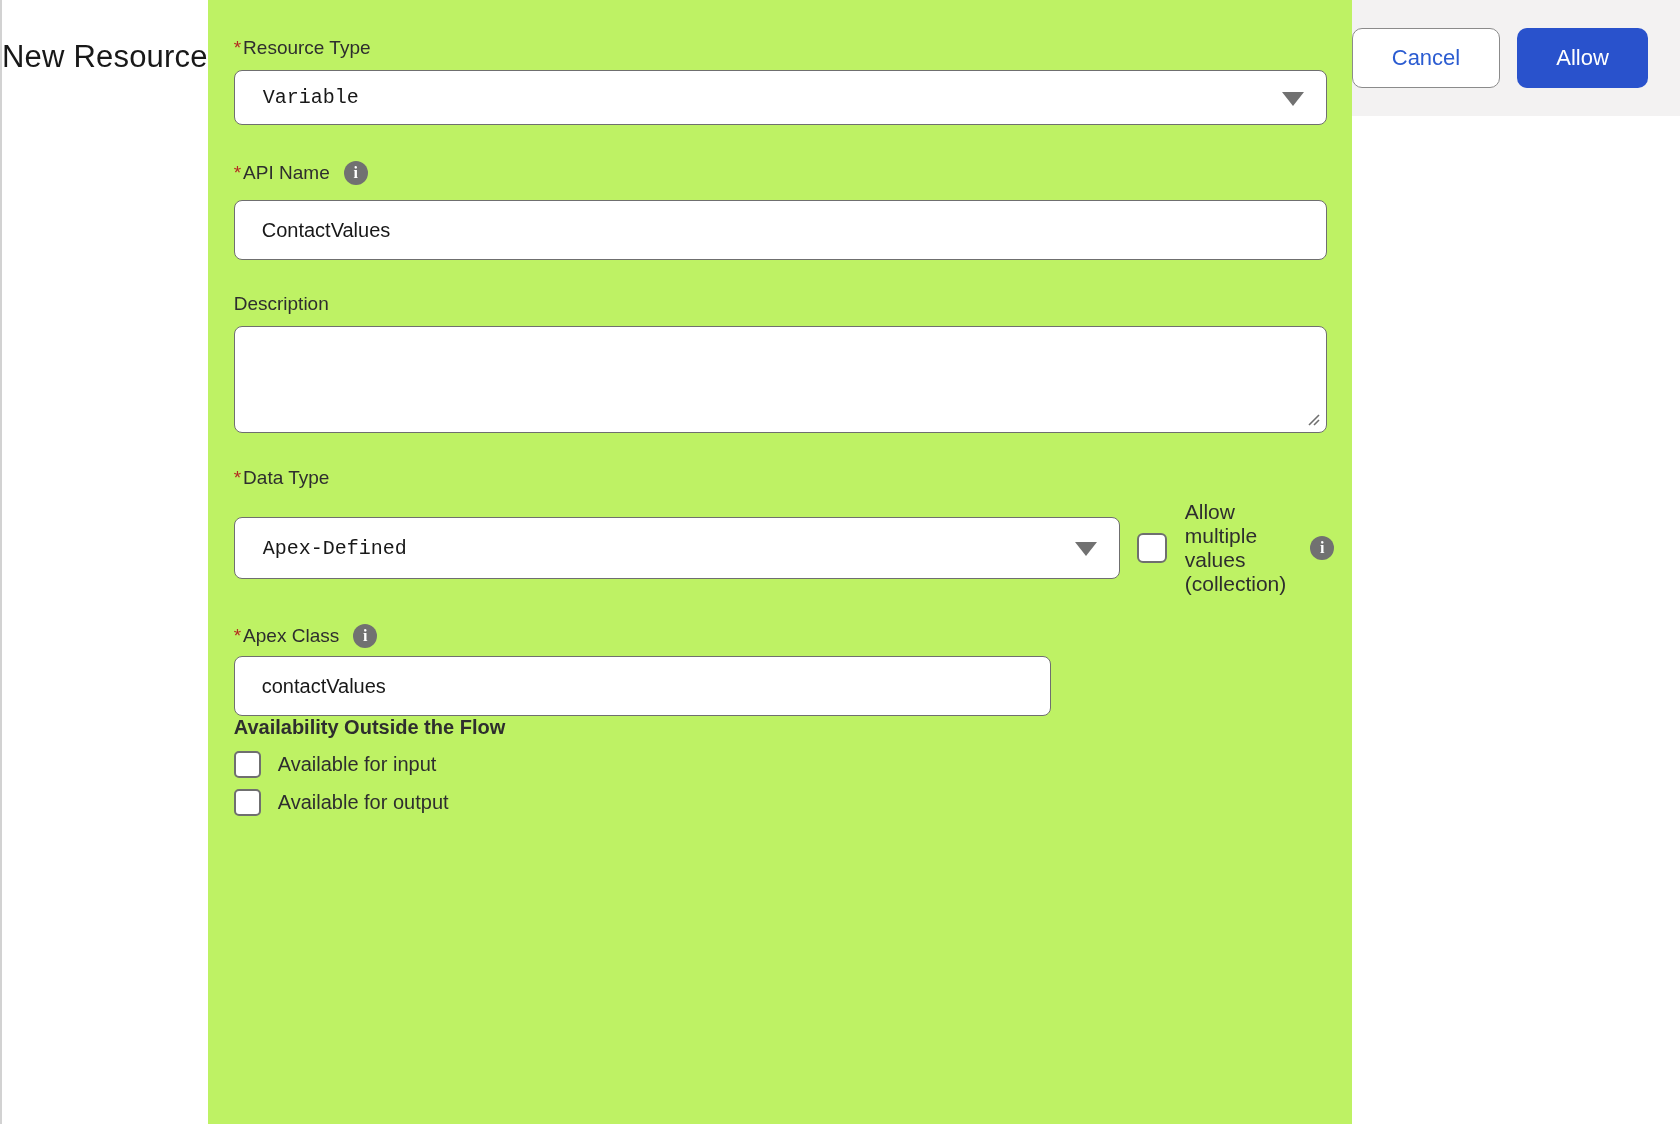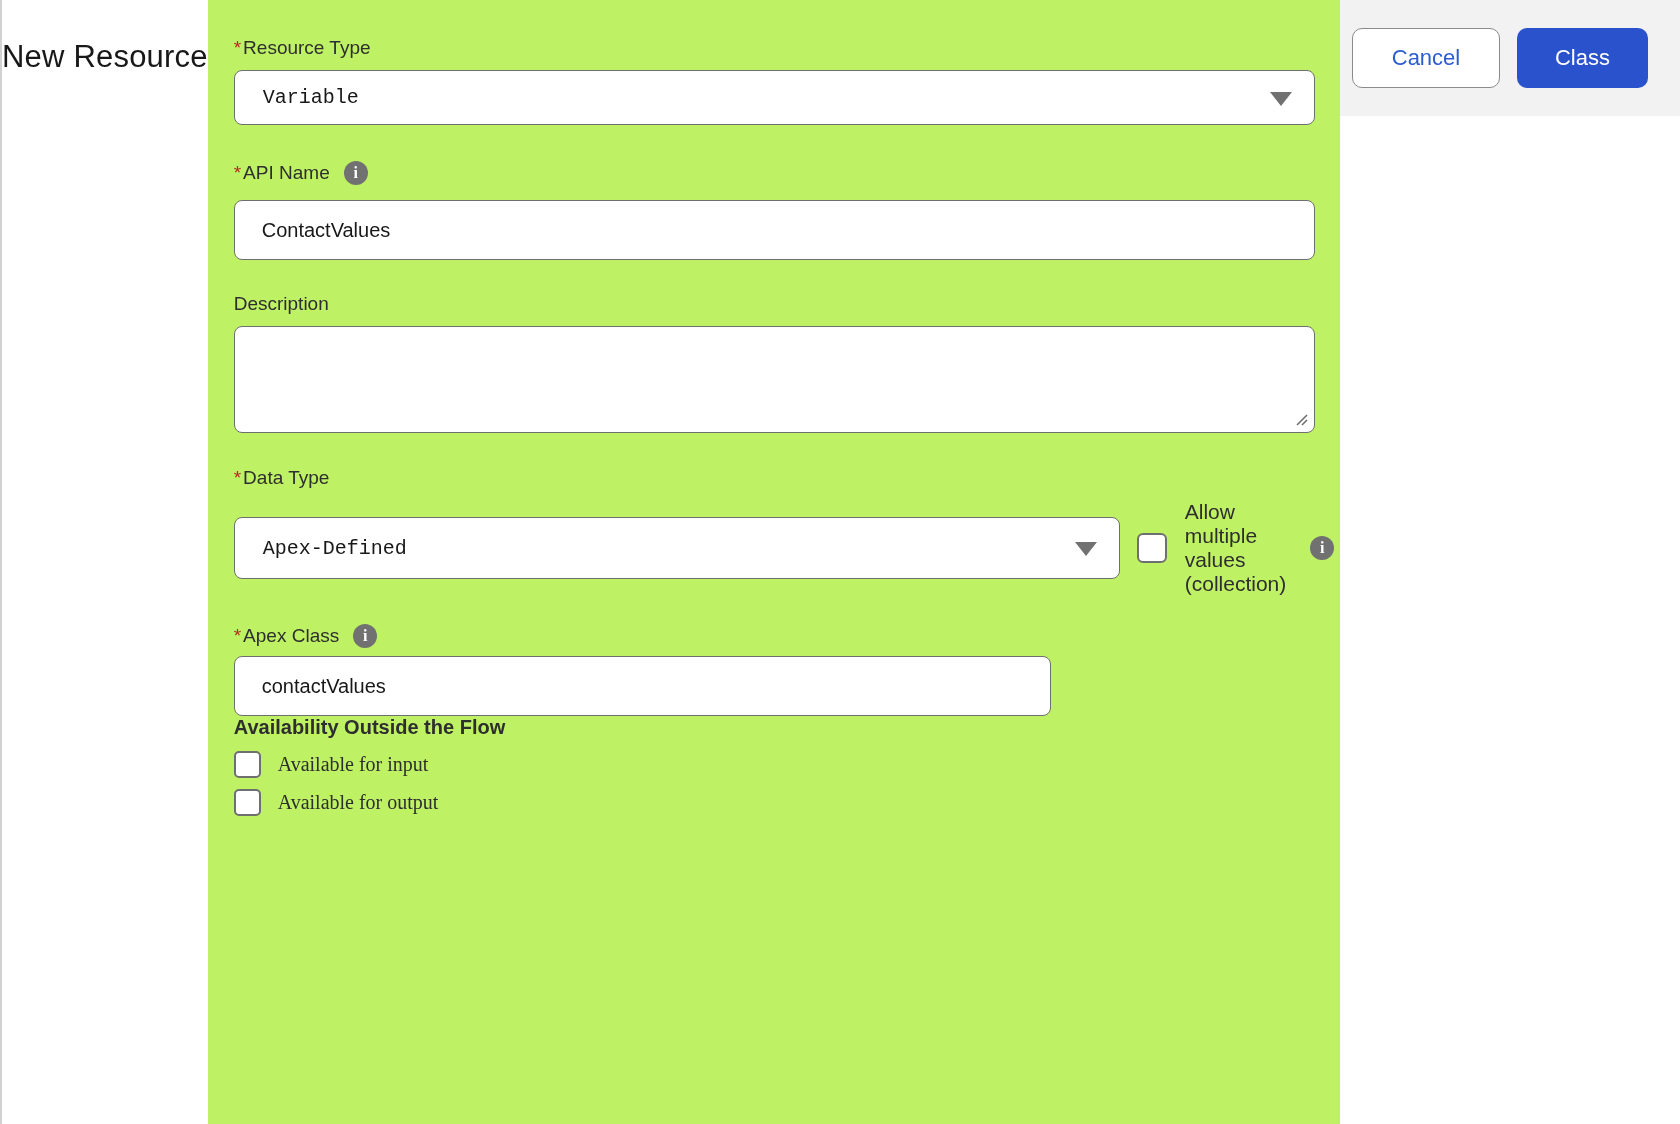--- a/index.html
+++ b/index.html
@@ -65,26 +65,26 @@
   }
   .checkbox.small { width:27px; height:27px; border-radius:5px; }
   .checkbox-inline-label { font-size:21px; color:#2e2e2e; }
   .checkbox-inline .info-icon { margin-left:6px; }
 
   .row-apex-label { margin-top:28px; }
   .apex-input { margin-top:8px; width:817px; }
 
   .availability-heading { font-size:20px; font-weight:700; color:#2e2e2e; }
   .availability-option { display:flex; align-items:center; gap:17px; margin-top:12px; }
-  .availability-option-label { font-size:20px; color:#2e2e2e;font-family:Liberation Serif, serif; }
+  .availability-option-label { font-size:20px; color:#2e2e2e; }
 
   .modal-footer {
     height:116px; flex:none; background:#f3f2f2;
     display:flex; align-items:center; justify-content:flex-end;
-    padding-right:32px; gap:17px;padding-left:12px;
+    padding-right:32px; gap:17px;
   }
   .btn { height:60px; border-radius:10px; font-size:22px; font-family:"Liberation Sans", sans-serif; cursor:pointer; display:flex; align-items:center; justify-content:center; }
   .btn-cancel { width:148px; background:#fff; border:1.5px solid #8b8b8b; color:var(--link-blue,#2b5cd1); }
   .btn-done { width:131px; background:var(--brand-blue,#2952cc); border:none; color:#fff; font-weight:500; }
 </style>
 </head>
 <body>
 
 <div class="modal">
 
@@ -152,16 +152,16 @@
       <span class="checkbox small"></span>
       <span class="availability-option-label">Available for output</span>
     </div>
 
   </div>
 
   <div class="f-divider"></div>
 
   <div class="modal-footer">
     <button class="btn btn-cancel">Cancel</button>
-    <button class="btn btn-done">Class</button>
+    <button class="btn btn-done">Allow</button>
   </div>
 
 </div>
 
 </body></html>

